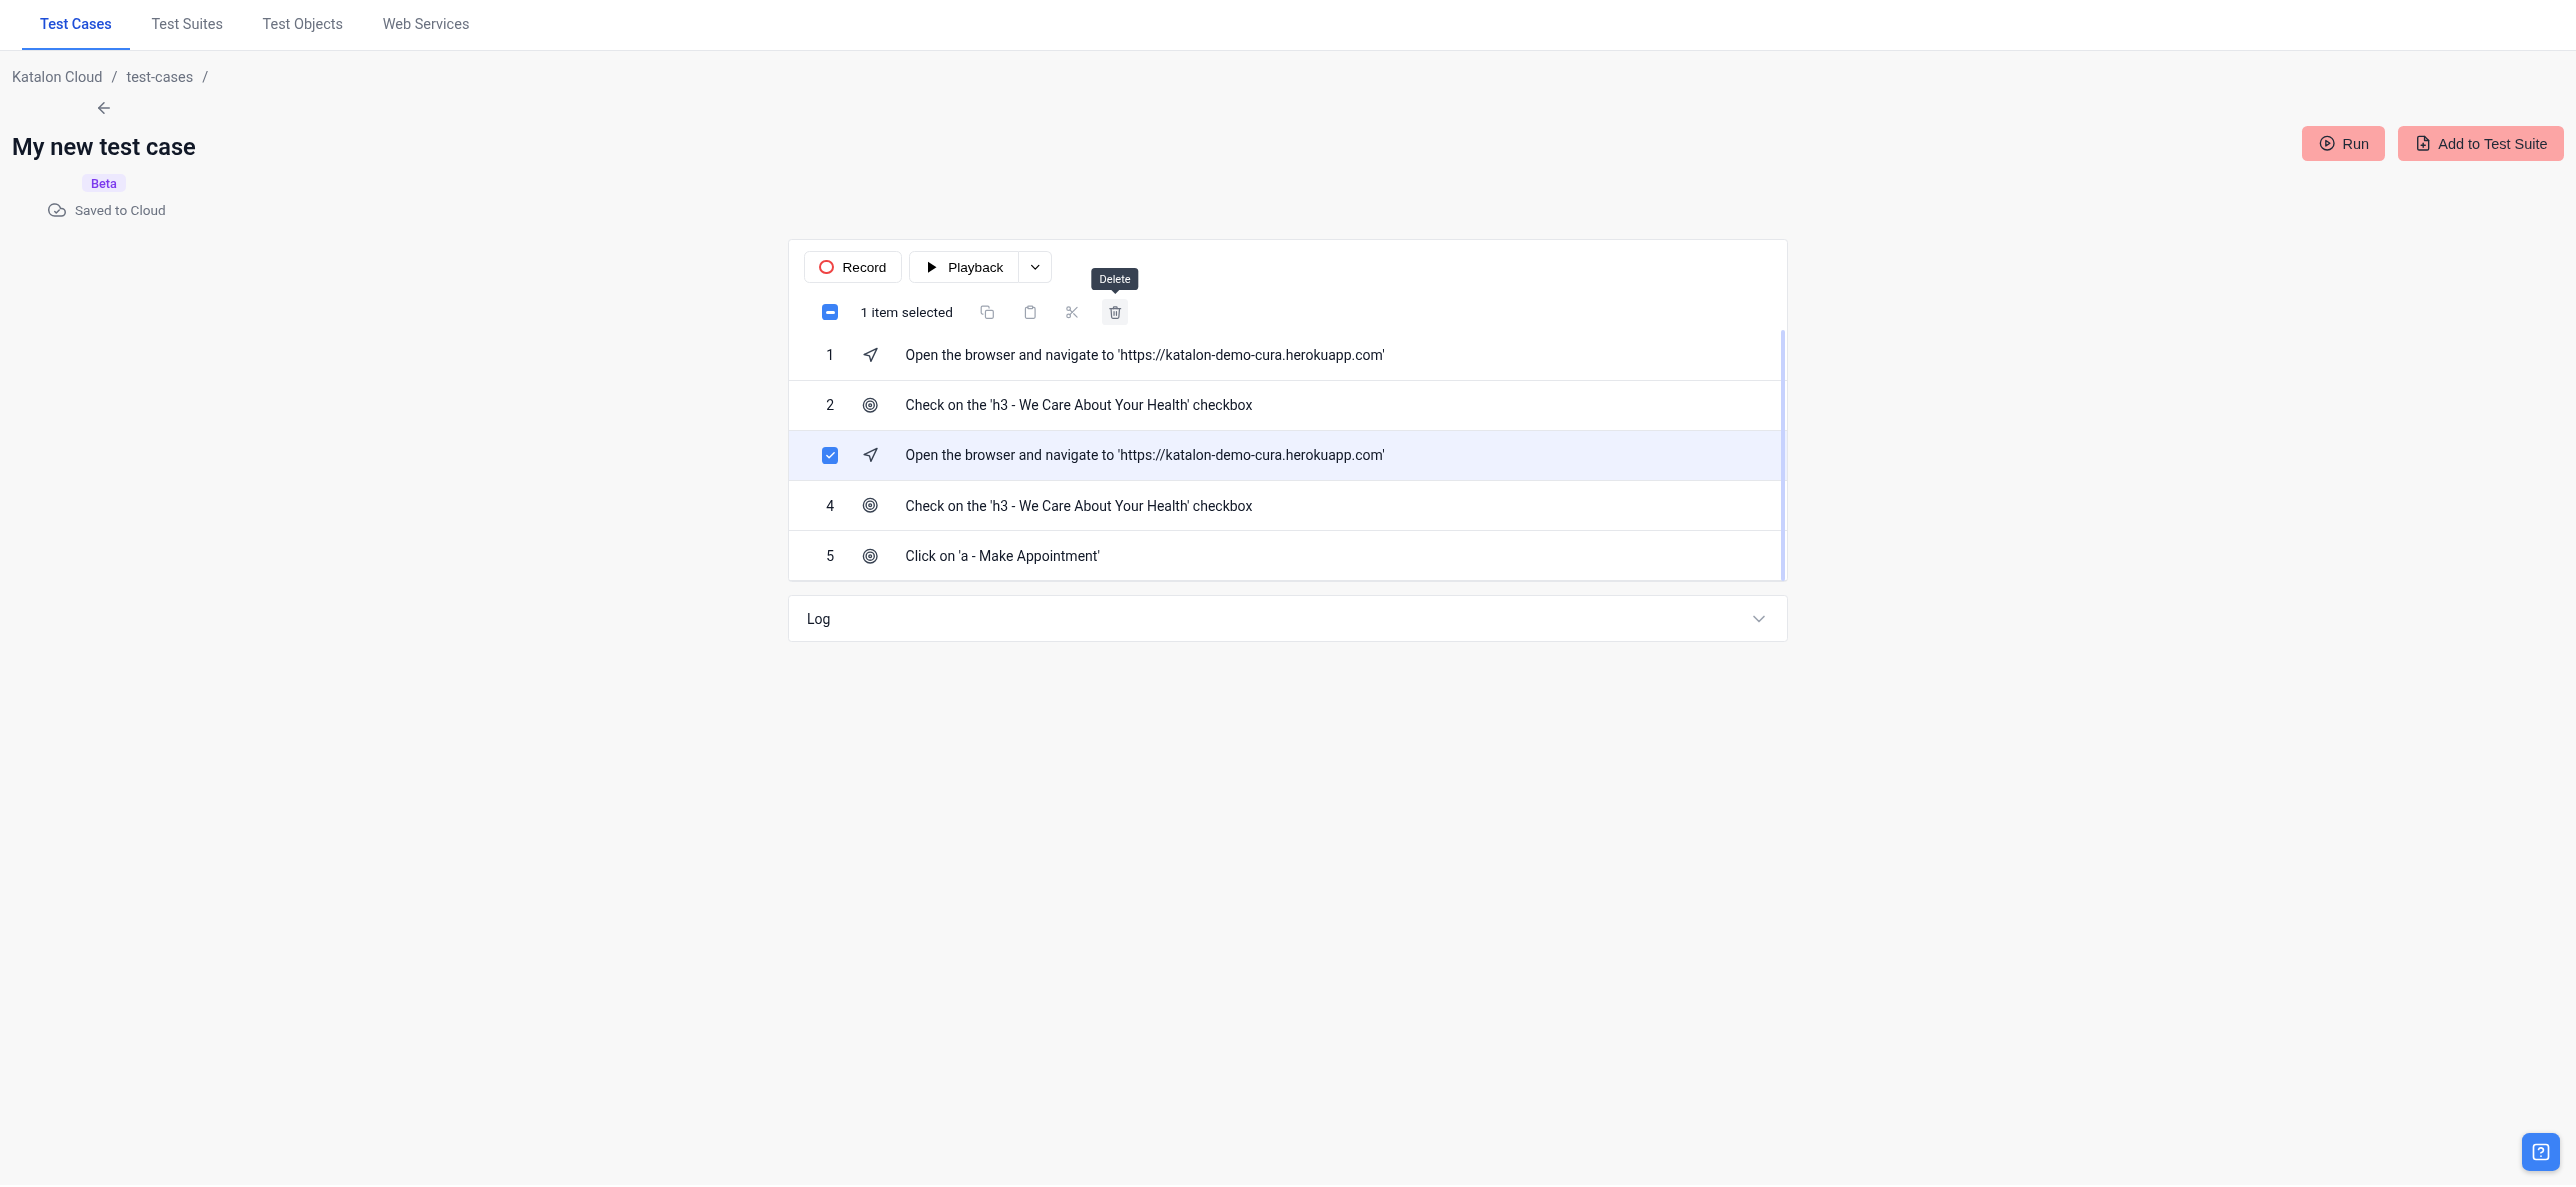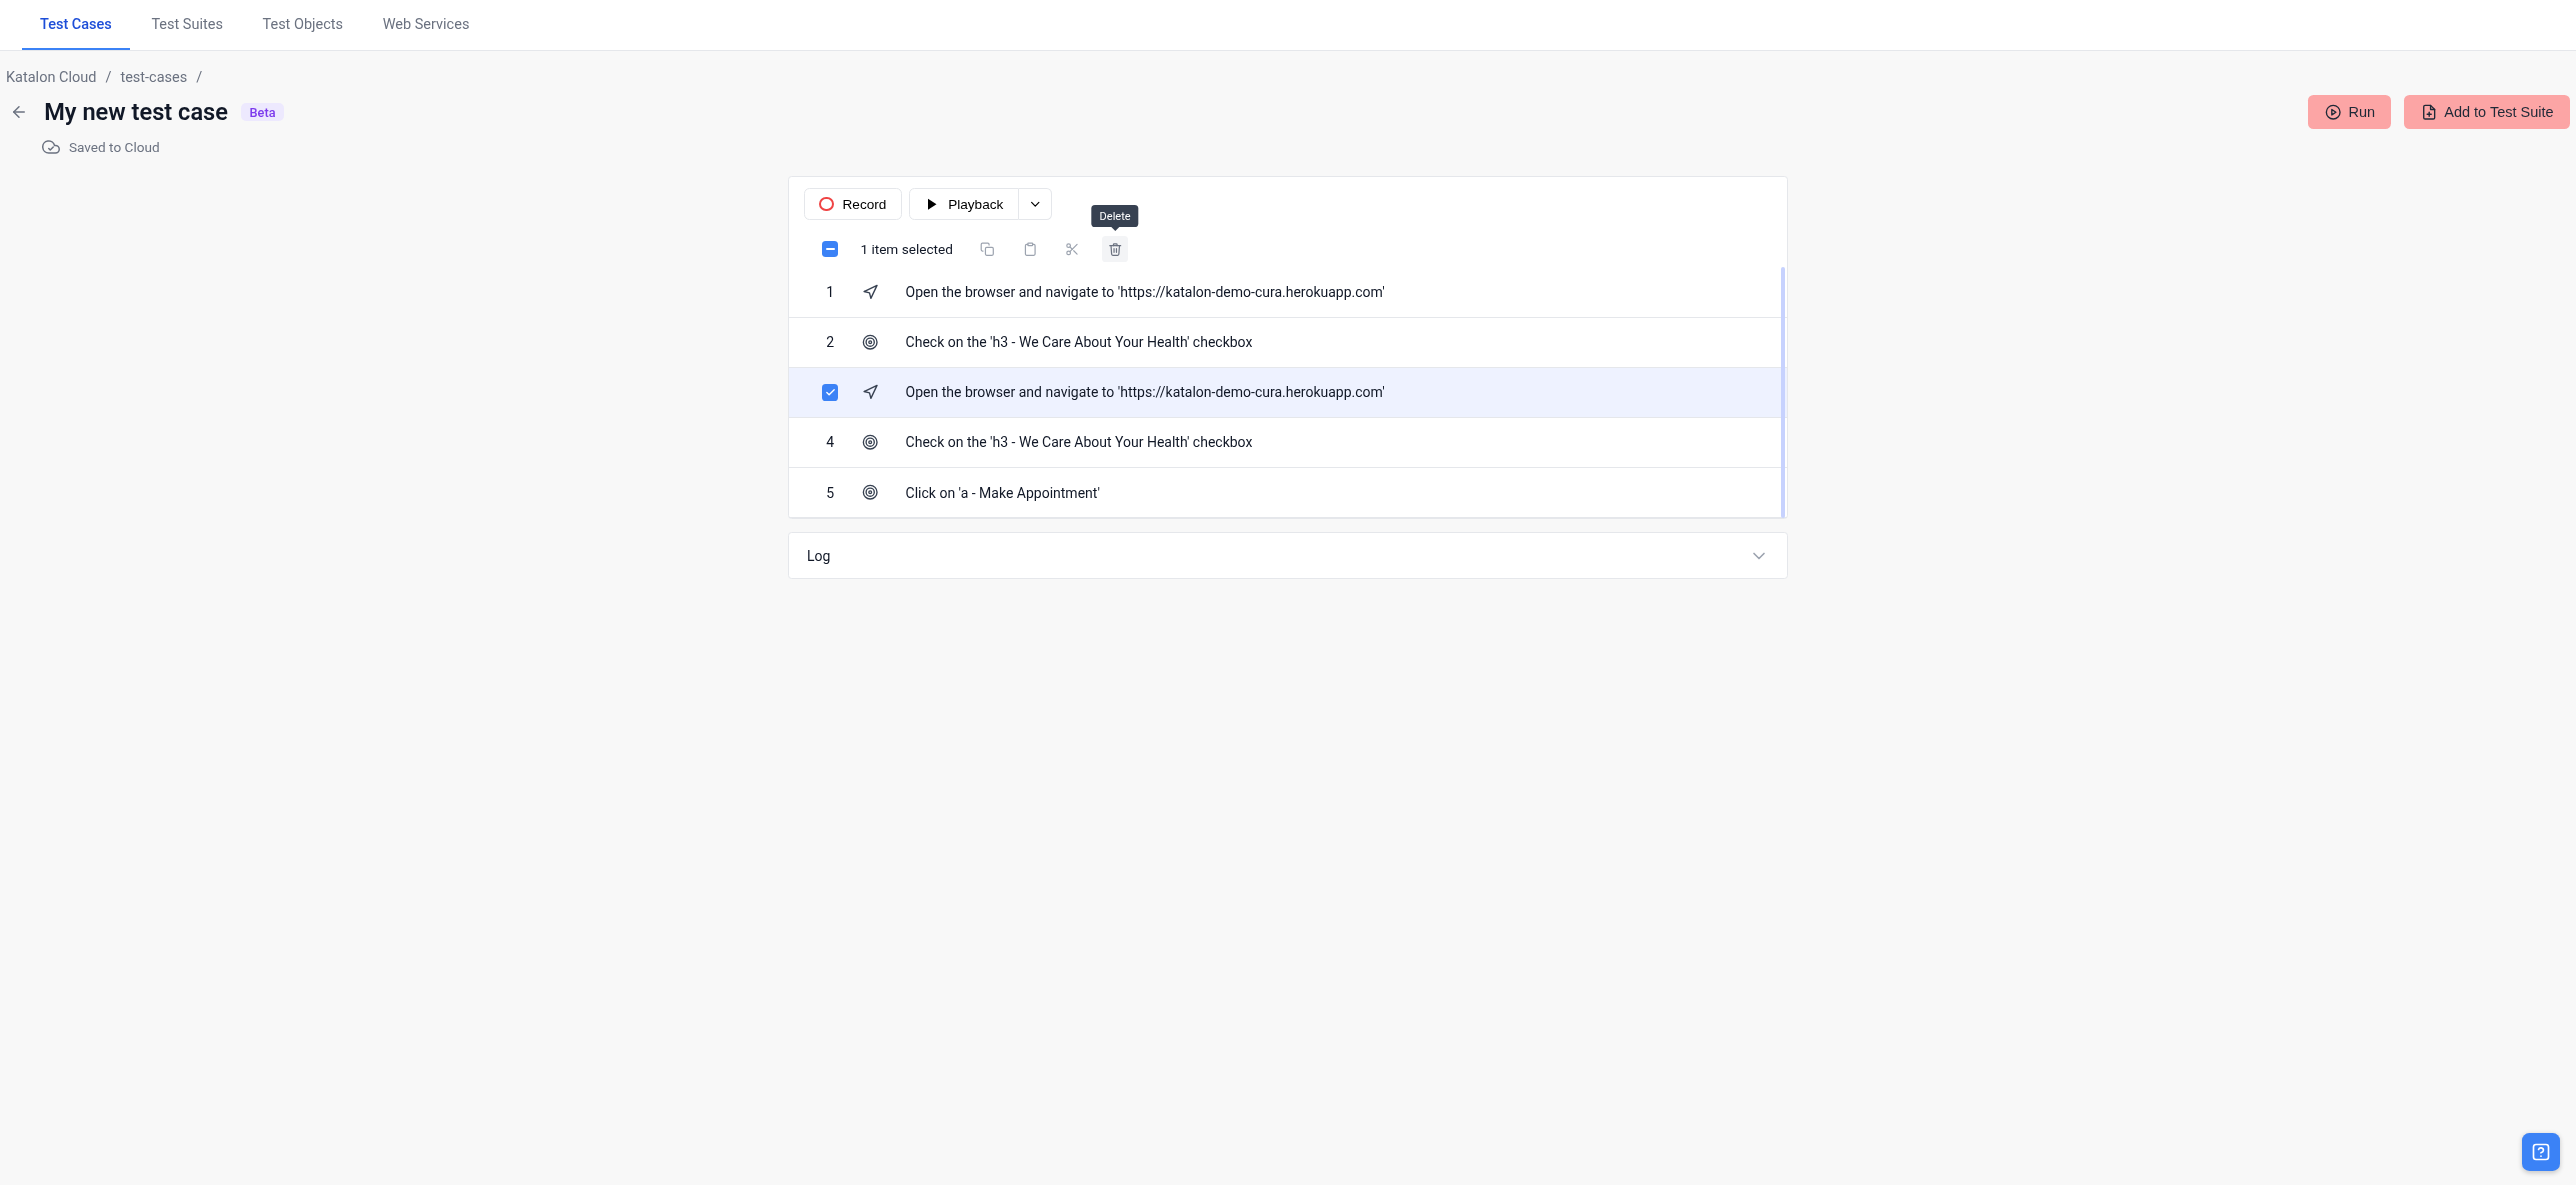--- a/index.html
+++ b/index.html
@@ -50,21 +50,21 @@
 
   
   .page {
     background: var(--bg-body);
     min-height: calc(100% - 53px);
     padding: 0;
   }
 
   
   .header-area {
-    padding: 18px 6px 11px;
+    padding: 18px 12px 11px;
   }
   .breadcrumb {
     display:flex;
     gap:9px;
     align-items:center;
     font-size: 14.5px;
     color: var(--muted);
     margin-bottom: 9px;
     padding-left: 0;
   }
@@ -74,20 +74,21 @@
   .title-row {
     display:flex;
     align-items:center;
     justify-content:space-between;
     gap:14.5px;
   }
   .title-left {
     display:flex;
     align-items:center;
     gap:12.7px;
+    flex-direction:column;
   }
   .back-btn {
     width:25.5px; height:25.5px; display:flex; align-items:center; justify-content:center;
     color: var(--muted);
     cursor:pointer;
   }
   h1.page-title {
     margin:0;
     font-size: 23.6px;
     font-weight: 600;

